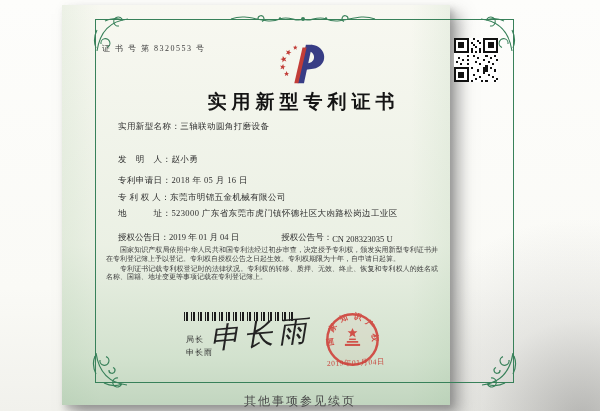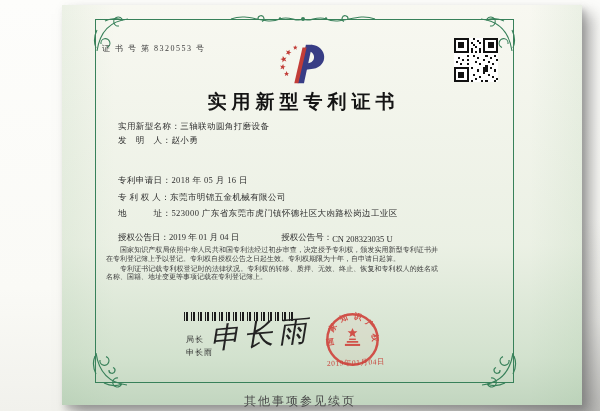--- a/index.html
+++ b/index.html
@@ -4,21 +4,21 @@
 <style>
   html,body{margin:0;padding:0;}
   body{
     width:600px;height:411px;overflow:hidden;position:relative;
     background:
       radial-gradient(circle at 97% 102%, rgba(110,110,110,.45), rgba(150,150,150,.18) 14%, transparent 28%),
       linear-gradient(180deg,#fdfdfb 0%,#fafaf6 70%,#f1f1ec 100%);
     font-family:"Liberation Serif","DejaVu Serif",serif;
   }
   .paper{
-    position:absolute;left:62px;top:5px;width:520px;height:400px;
+    position:absolute;left:62px;top:5px;width:388px;height:400px;
     background:
       linear-gradient(180deg, rgba(255,255,255,0) 0%, rgba(175,205,170,.18) 60%, rgba(150,190,150,.38) 88%, rgba(140,180,142,.5) 100%),
       linear-gradient(90deg, rgba(180,208,178,.18) 0%, rgba(255,255,255,0) 10%, rgba(255,255,255,0) 90%, rgba(180,208,178,.2) 100%),
       #f8f8f1;
     box-shadow:10px 9px 14px rgba(95,95,95,.5), 3px 4px 6px rgba(120,120,120,.35);
   }
   .frame{
     position:absolute;left:33px;top:14px;width:417px;height:362px;
     border:1px solid #38815a;
   }
@@ -30,21 +30,21 @@
   .corner.br{right:-5px;bottom:-6px;transform:scale(-1,-1);}
   .top-ornament{position:absolute;left:166px;top:5px;width:150px;height:18px;}
   .cert-no{position:absolute;left:40px;top:38px;font-size:8px;letter-spacing:1.5px;color:#3c3c3c;}
   .logo{position:absolute;left:212px;top:36px;width:58px;height:46px;}
   .qr{position:absolute;left:392px;top:33px;width:44px;height:44px;background:#fff;}
   .title{position:absolute;left:33px;top:84px;width:417px;text-align:center;
     font-size:19px;font-weight:bold;letter-spacing:5px;color:#141414;}
   .field{position:absolute;left:56px;display:flex;font-size:8.5px;color:#2e2e2e;letter-spacing:.4px;}
   .field .lbl{white-space:nowrap;}
   .field .val{max-width:238px;}
-  .f0{top:116px}.f1{top:130px}.f2{top:153px}.f3{top:170px}.f4{top:187px}.f5{top:203px}
+  .f0{top:116px}.f1{top:149px}.f2{top:153px}.f3{top:170px}.f4{top:187px}.f5{top:203px}
   .grant{position:absolute;left:56px;top:227px;width:360px;display:flex;font-size:8.5px;color:#2e2e2e;}
   .grant .pair{display:flex;white-space:nowrap;}
   .grant .pair.second{margin-left:42px;align-items:flex-end;}
   .paras{position:absolute;left:44px;top:241px;width:332px;color:#3d3d3d;}
   .paras p{margin:0 0 1px 0;font-size:7px;line-height:8.8px;text-align:justify;text-indent:2em;}
   .barcode{position:absolute;left:122px;top:307px;width:112px;height:9px;
     background:repeating-linear-gradient(90deg,#1c1c1c 0 1px,transparent 1px 2.2px,#1c1c1c 2.2px 3.8px,transparent 3.8px 4.6px,#1c1c1c 4.6px 5.2px,transparent 5.2px 7px);}
   .signer{position:absolute;left:124px;top:328px;font-size:8px;line-height:13px;color:#2e2e2e;letter-spacing:1px;}
   .signature{position:absolute;left:148px;top:310px;font-size:29px;font-style:italic;letter-spacing:5px;
     color:#232323;transform:rotate(-5deg);white-space:nowrap;}

